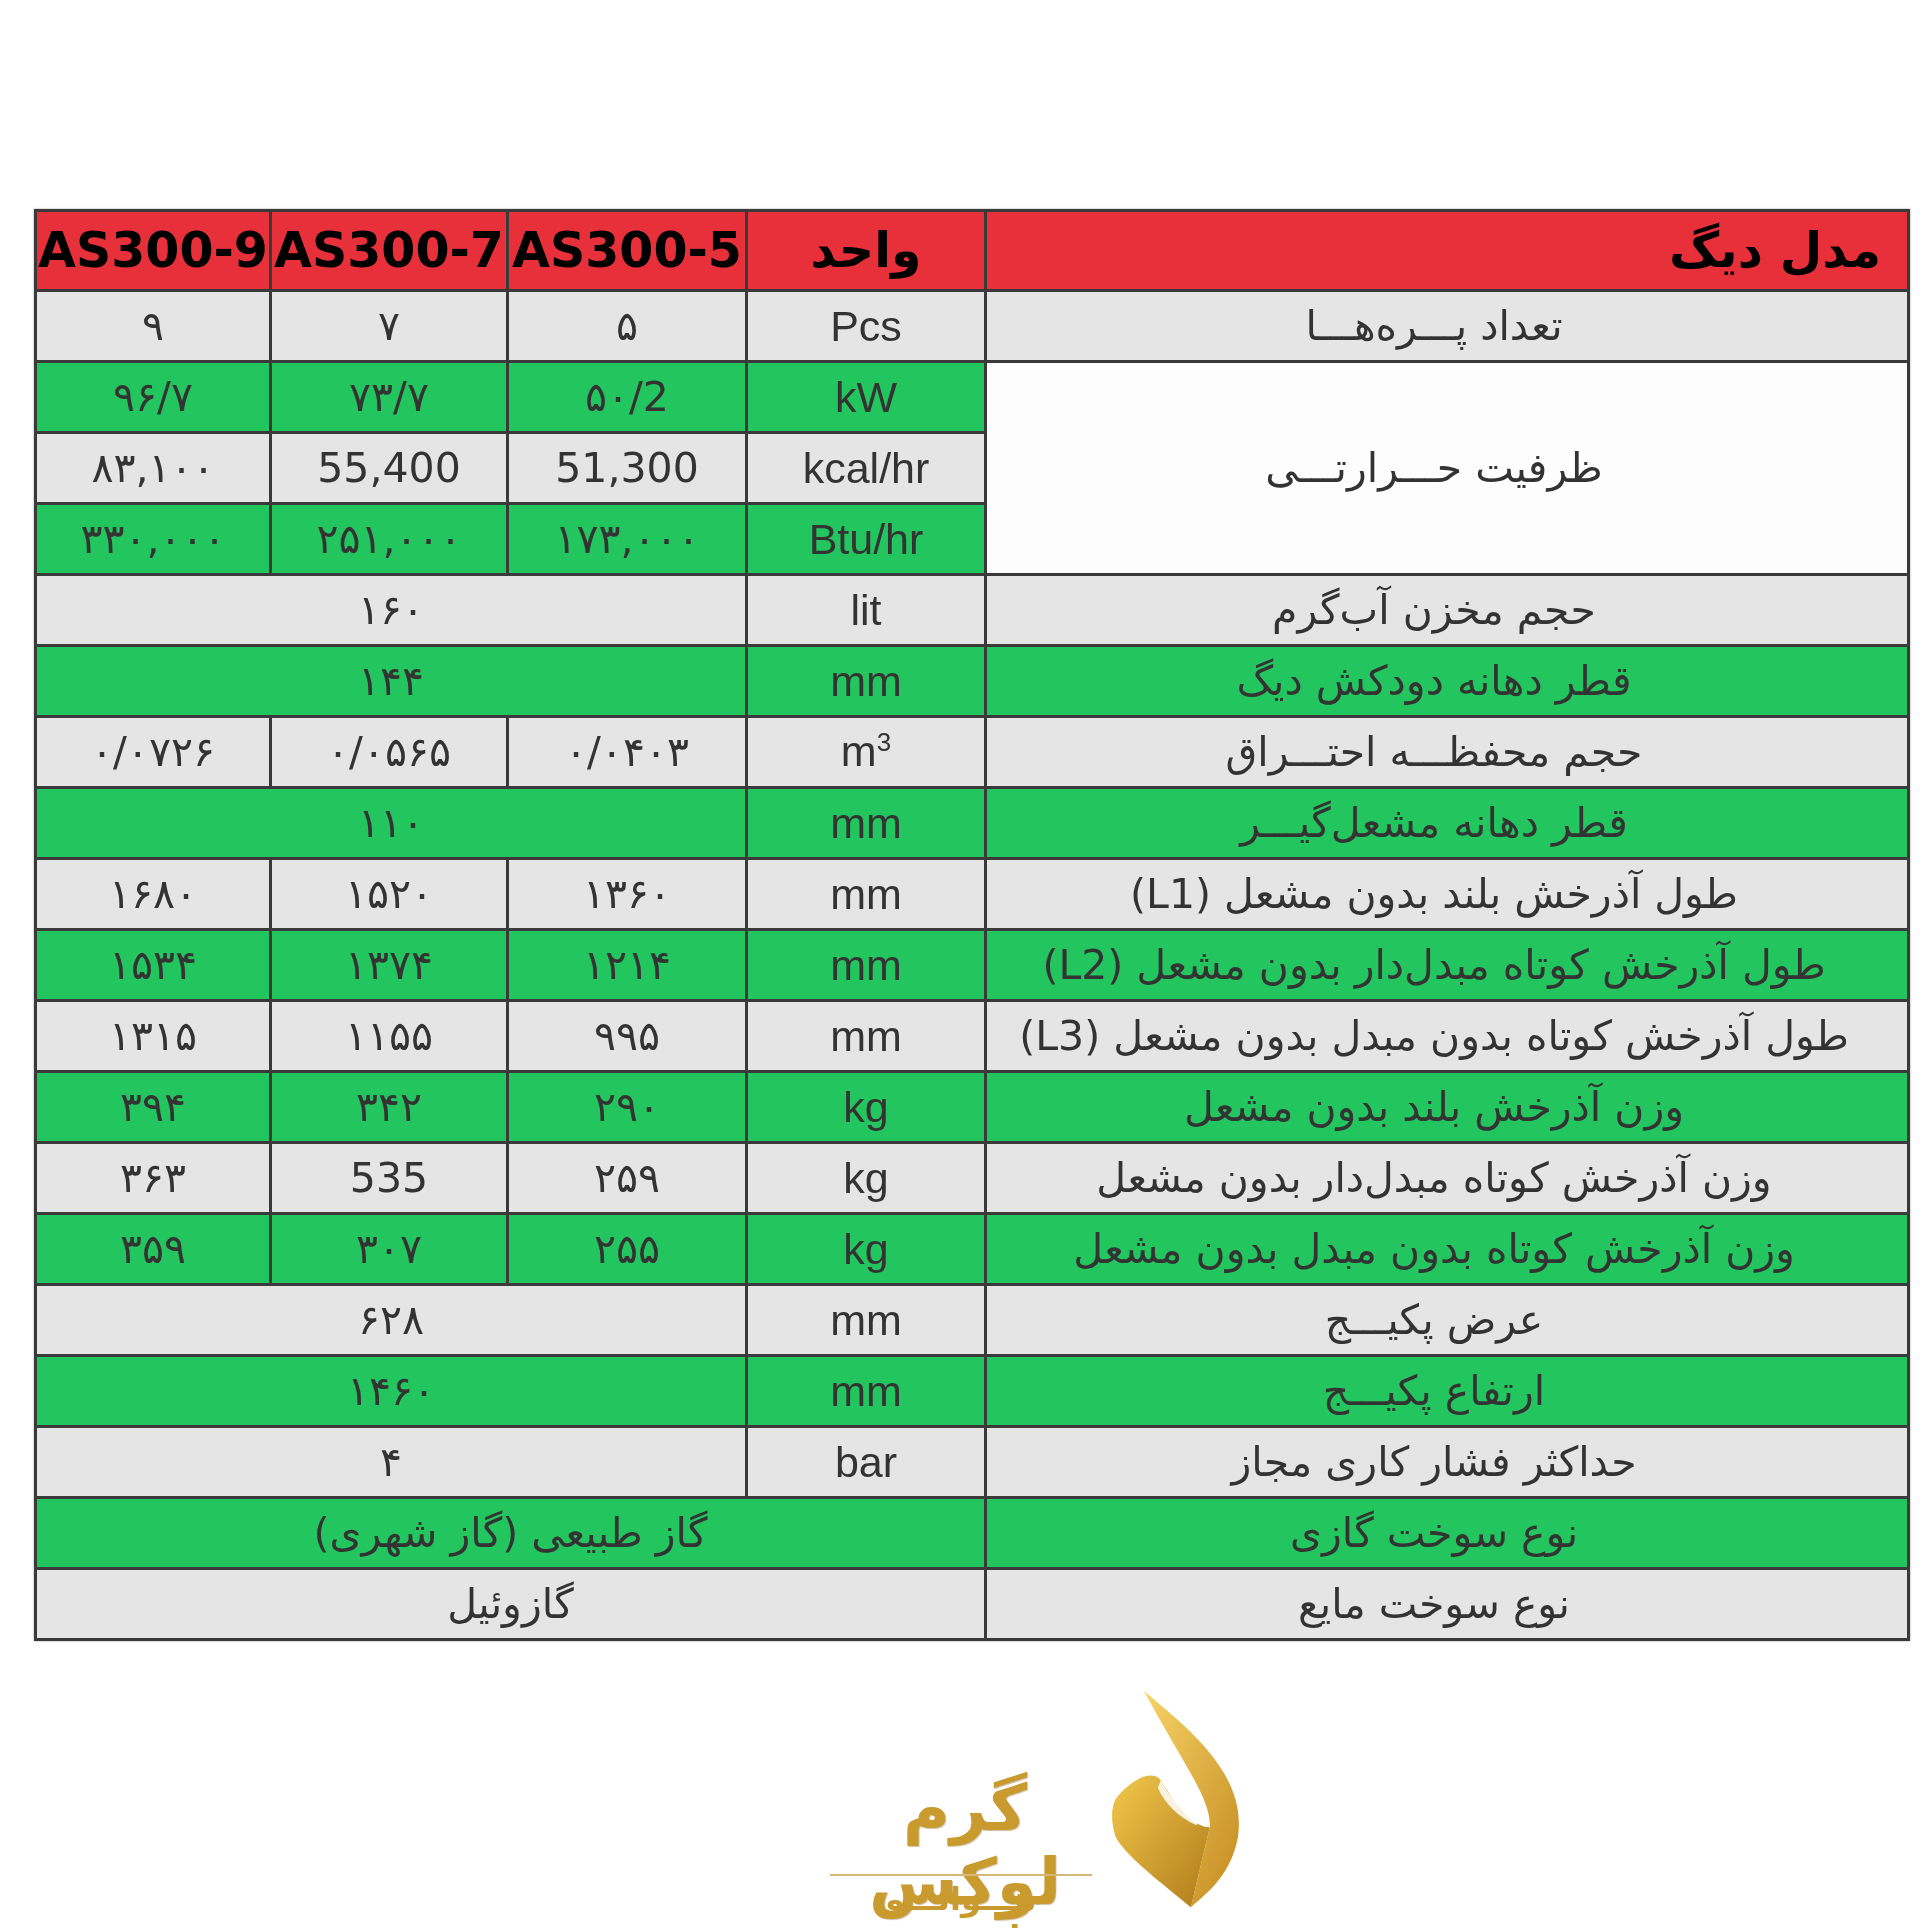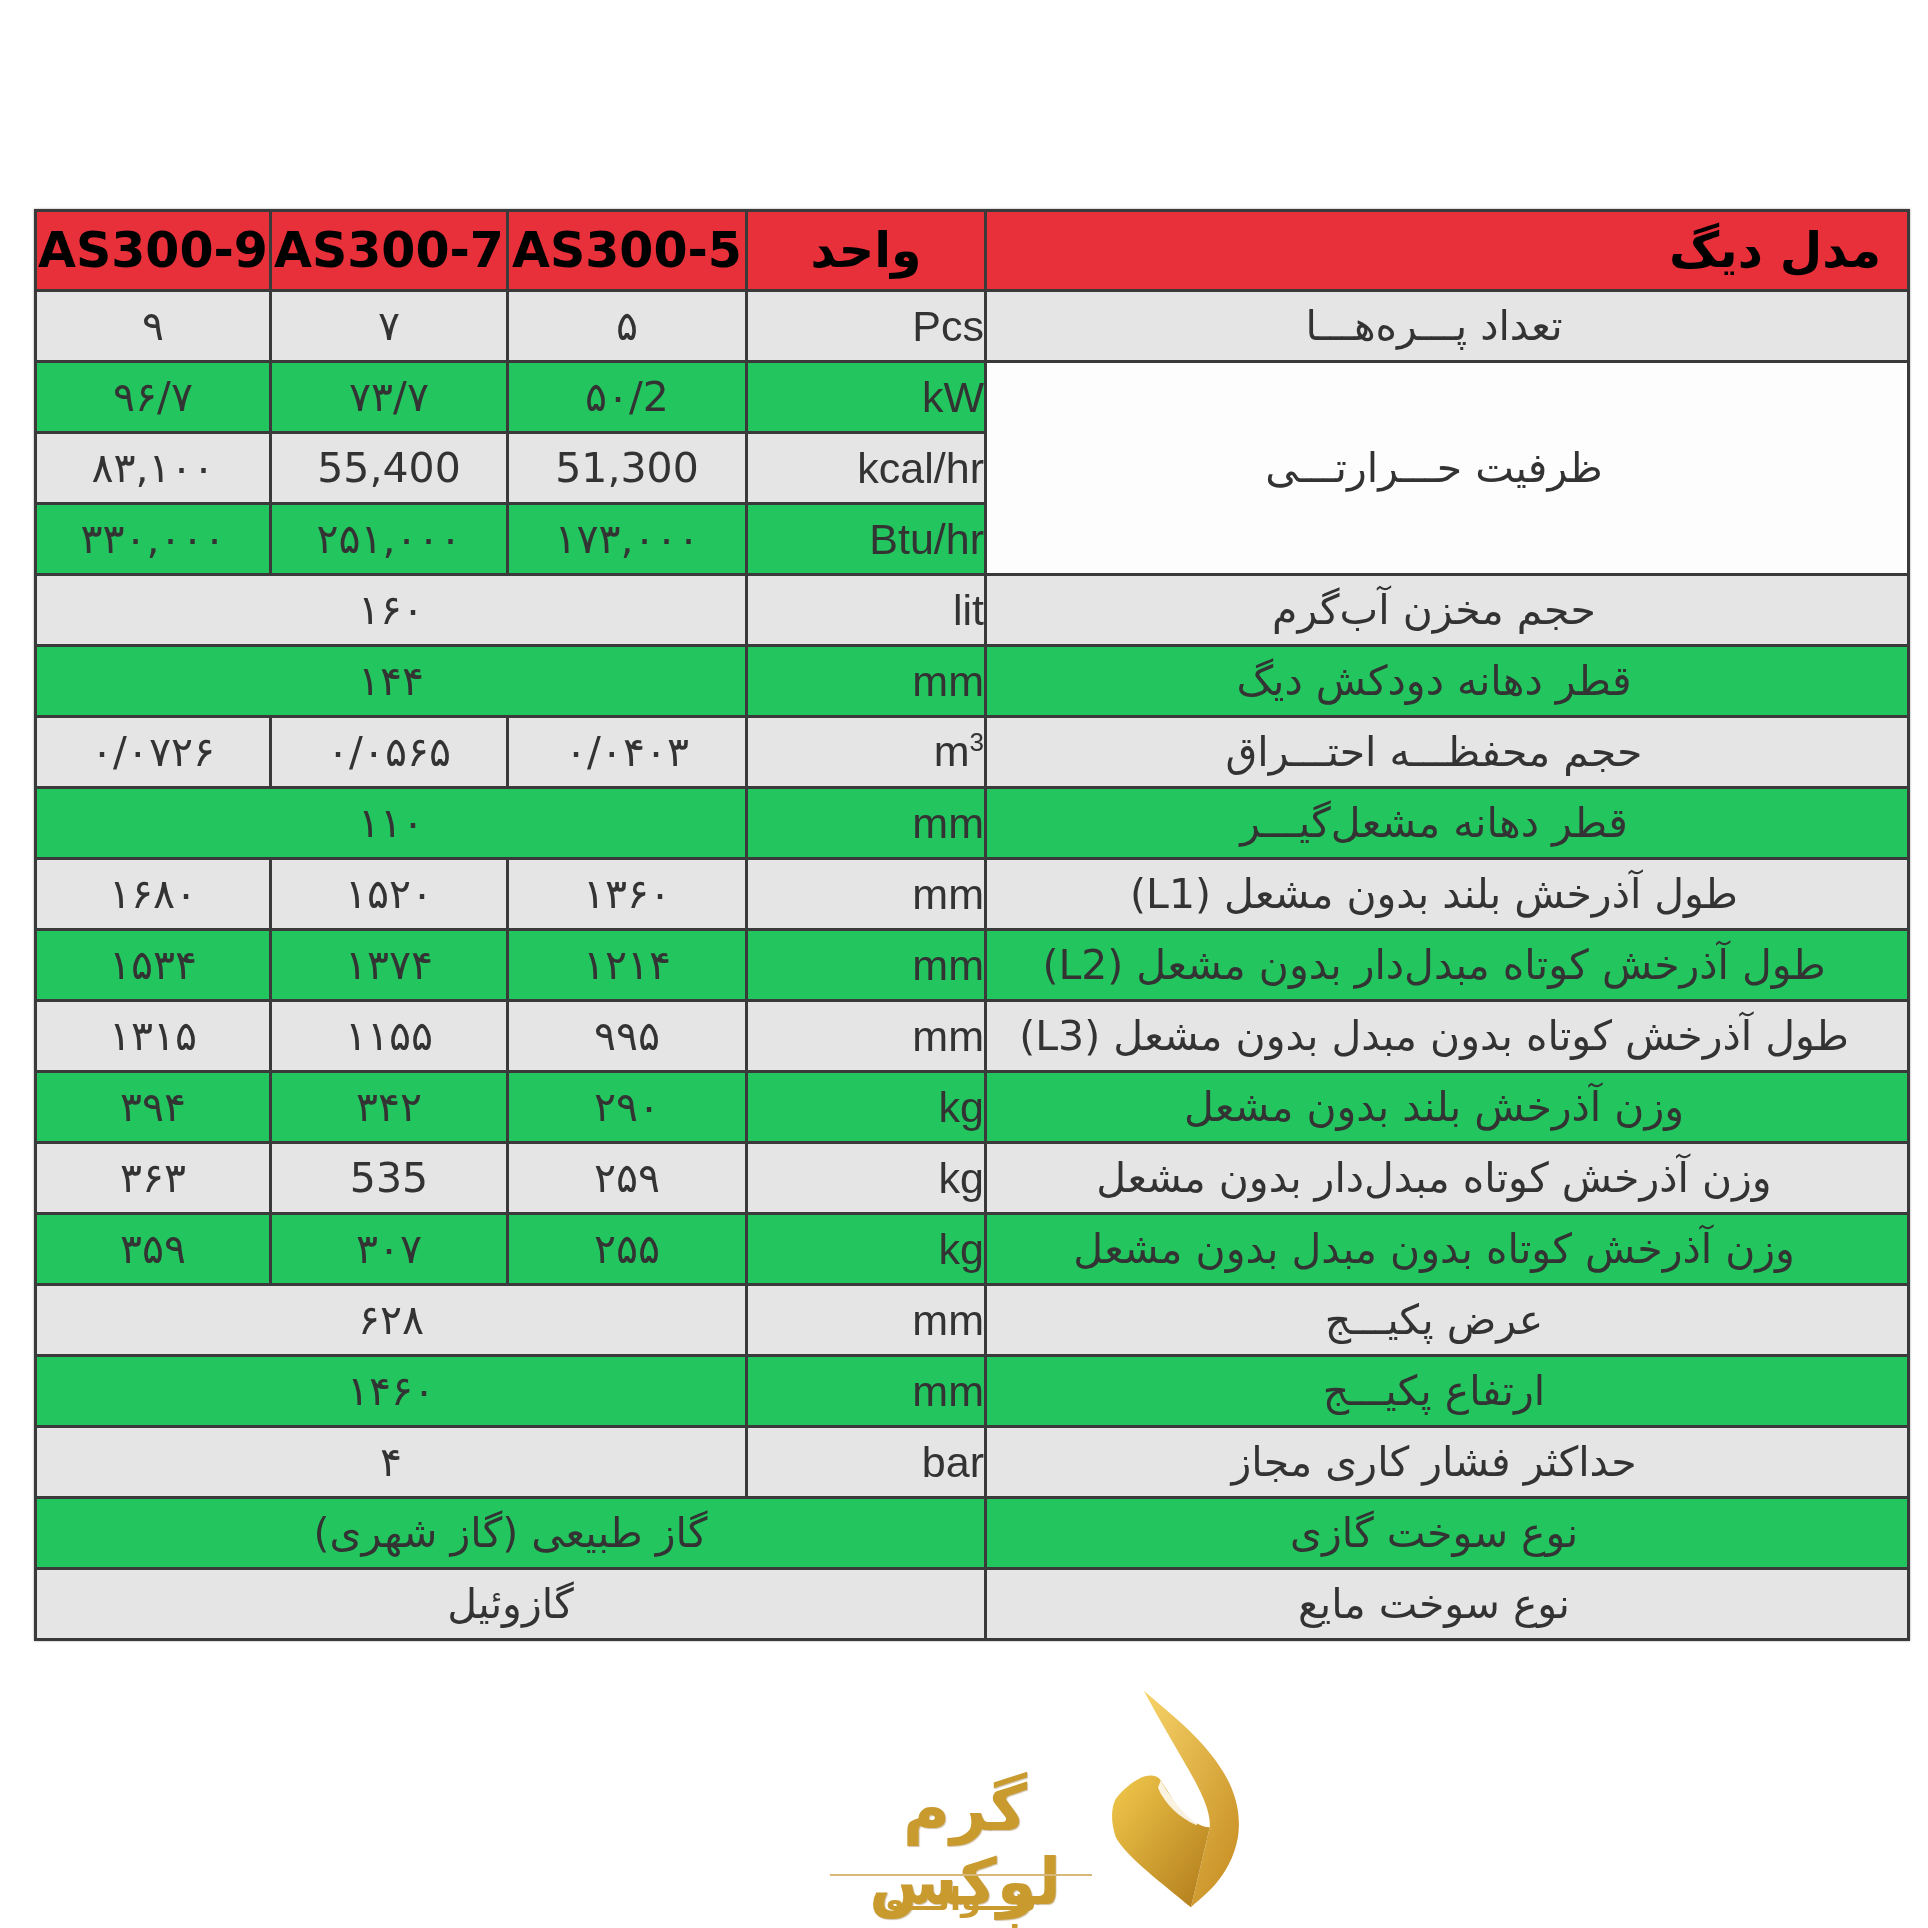--- a/index.html
+++ b/index.html
@@ -35,21 +35,21 @@
   }
   .spec-table th.label-head { text-align: right; padding-right: 26px; direction: rtl; }
   .spec-table td { height: 68px; font-size: 41px; }
   .spec-table tr.shade td { background: #e5e5e5; }
   .spec-table tr.plain td { background: #22c55e; }
   .spec-table td.label {
     text-align: center; direction: rtl; padding-right: 26px;
     font-size: 41px; font-family: "DejaVu Sans", sans-serif;
   }
   .spec-table td.label.merged { background: #fdfdfd !important; }
-  .spec-table td.unit { font-family: "Liberation Sans", sans-serif; font-size: 43px; text-align: right; }
+  .spec-table td.unit { font-family: "Liberation Sans", sans-serif; font-size: 43px; }
   .spec-table td.val { direction: rtl; font-family: "DejaVu Sans", sans-serif; }
   .unit sup { font-size: 26px; }
 
   .logo {
     position: absolute; left: 824px; top: 1686px; width: 433px; height: 226px;
   }
   .logo-text {
     position: absolute; left: 0; top: 85px; width: 282px;
     text-align: center; direction: rtl;
     color: #c99a2e; font-weight: bold; font-size: 64px;

